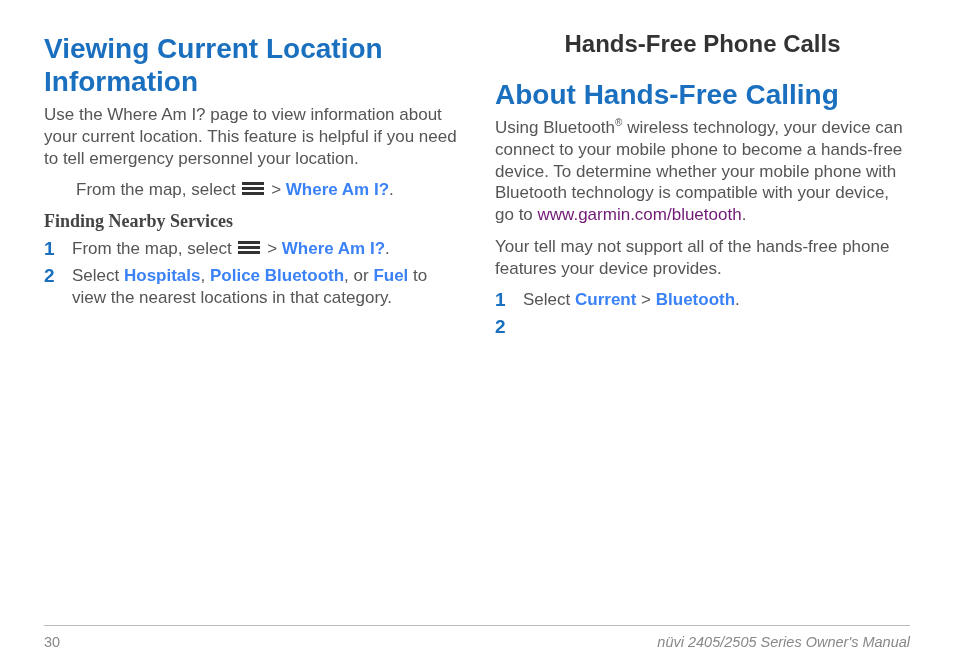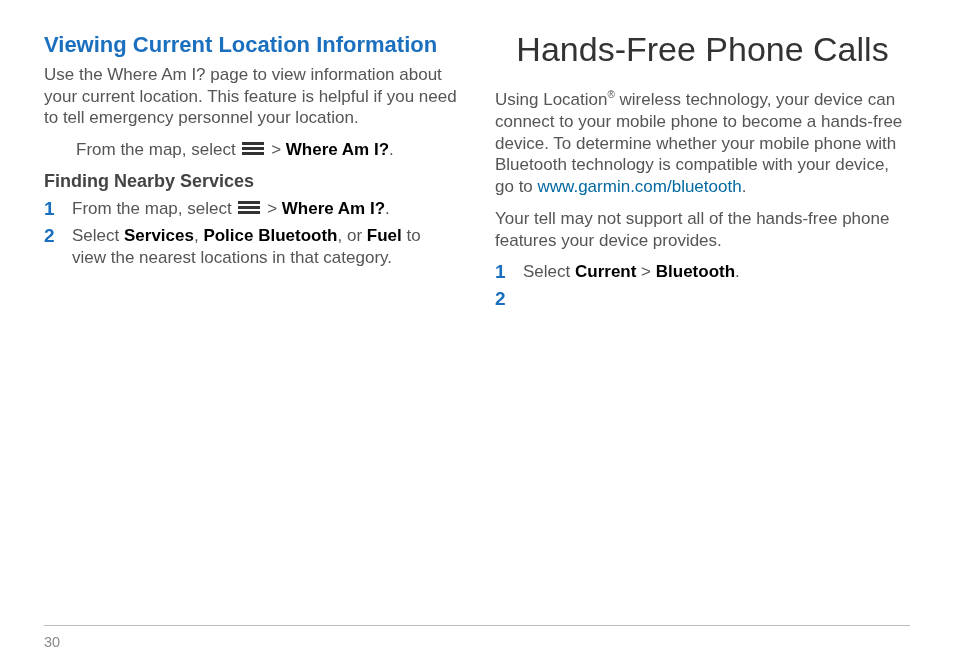--- a/index.html
+++ b/index.html
@@ -2,32 +2,32 @@
 <html><head>
 <meta charset="utf-8">
 <style>
   * { margin:0; padding:0; box-sizing:border-box; }
   html,body { width:954px; height:672px; background:#fff;
               font-family:Arial,Helvetica,sans-serif; color:#4a4a4a; }
   .page { width:954px; height:672px; padding:30px 44px 22px 44px;
           display:flex; flex-direction:column; }
   .cols { flex:1; display:flex; gap:36px; }
   .col { flex:1; }
-  .h2 { color:#1a6fbf; font-size:22px; font-weight:bold; line-height:1.18;
+  .h2 { color:#1a6fbf; font-size:28px; font-weight:bold; line-height:1.18;
         margin:2px 0 6px 0; }
   .body-txt { font-size:17px; line-height:1.28; margin:0 0 10px 0; color:#555; }
   .indent { padding-left:32px; }
-  .h3 { font-size:18px; font-weight:bold; color:#444; margin:10px 0 6px 0; }
+  .h3 { font-size:18px; font-weight:bold; color:#444; margin:10px 0 6px 0;font-family:Liberation Serif, serif; }
   .step { display:flex; margin:4px 0; }
   .step-num { width:28px; font-size:19px; font-weight:bold; color:#1a6fbf;
               flex:none; line-height:1.2; }
   .step-txt { font-size:17px; line-height:1.28; color:#555; }
-  b.ui { font-weight:bold; color:#000000; }
-  a.lnk { color:#0369a1; text-decoration:none; }
-  .chapter { text-align:center; font-size:34px; font-weight:normal; color:#333;
+  b.ui { font-weight:bold; color:#3b82f6; }
+  a.lnk { color:#701a75; text-decoration:none; }
+  .chapter { text-align:center; font-size:24px; font-weight:bold; color:#333;
              margin:0 0 20px 0; }
   .menu-icon { display:inline-block; width:22px; height:14px;
                vertical-align:-1px; margin:0 2px; }
   .menu-icon span, .menu-icon::before, .menu-icon::after {
       content:""; display:block; height:3px; background:#333; margin-bottom:2px; }
   .menu-icon::after { margin-bottom:0; }
   sup { font-size:10px; vertical-align:super; }
   .footer { border-top:1px solid #bbb; padding-top:8px; display:flex;
             justify-content:space-between; font-size:14.5px; color:#888;
             font-style:italic; margin-top:20px; }
@@ -60,34 +60,35 @@
           <span class="menu-icon"><span></span></span>
           <span> &gt; </span>
           <b class="ui">Where Am I?</b><span>.</span>
         </div>
       </div>
 
       <div class="step">
         <div class="step-num">2</div>
         <div class="step-txt">
           <span>Select </span>
-          <b class="ui">Services</b><span>, </span>
+          <b class="ui">Hospitals</b><span>, </span>
           <b class="ui">Police Bluetooth</b><span>, or </span>
           <b class="ui">Fuel</b>
           <span> to view the nearest locations in that category.</span>
         </div>
       </div>
     </div>
 
     <div class="col">
       <div class="chapter">Hands-Free Phone Calls</div>
 
+      <div class="h2">About Hands-Free Calling</div>
 
       <p class="body-txt">
-        <span>Using Location</span><sup>®</sup><span> wireless technology, your device can connect to your mobile phone to become a hands-free device. To determine whether your mobile phone with Bluetooth technology is compatible with your device, go to </span><a class="lnk" href="#">www.garmin.com/bluetooth</a><span>.</span>
+        <span>Using Bluetooth</span><sup>®</sup><span> wireless technology, your device can connect to your mobile phone to become a hands-free device. To determine whether your mobile phone with Bluetooth technology is compatible with your device, go to </span><a class="lnk" href="#">www.garmin.com/bluetooth</a><span>.</span>
       </p>
 
       <p class="body-txt">Your tell may not support all of the hands-free phone features your device provides.</p>
 
 
       <div class="step">
         <div class="step-num">1</div>
         <div class="step-txt">
           <span>Select </span>
           <b class="ui">Current</b><span> &gt; </span><b class="ui">Bluetooth</b><span>.</span>
@@ -96,14 +97,15 @@
 
       <div class="step">
         <div class="step-num">2</div>
       </div>
     </div>
 
   </div>
 
   <div class="footer">
     <span class="pg">30</span>
+    <span>nüvi 2405/2505 Series Owner's Manual</span>
   </div>
 </div>
 
 </body></html>

